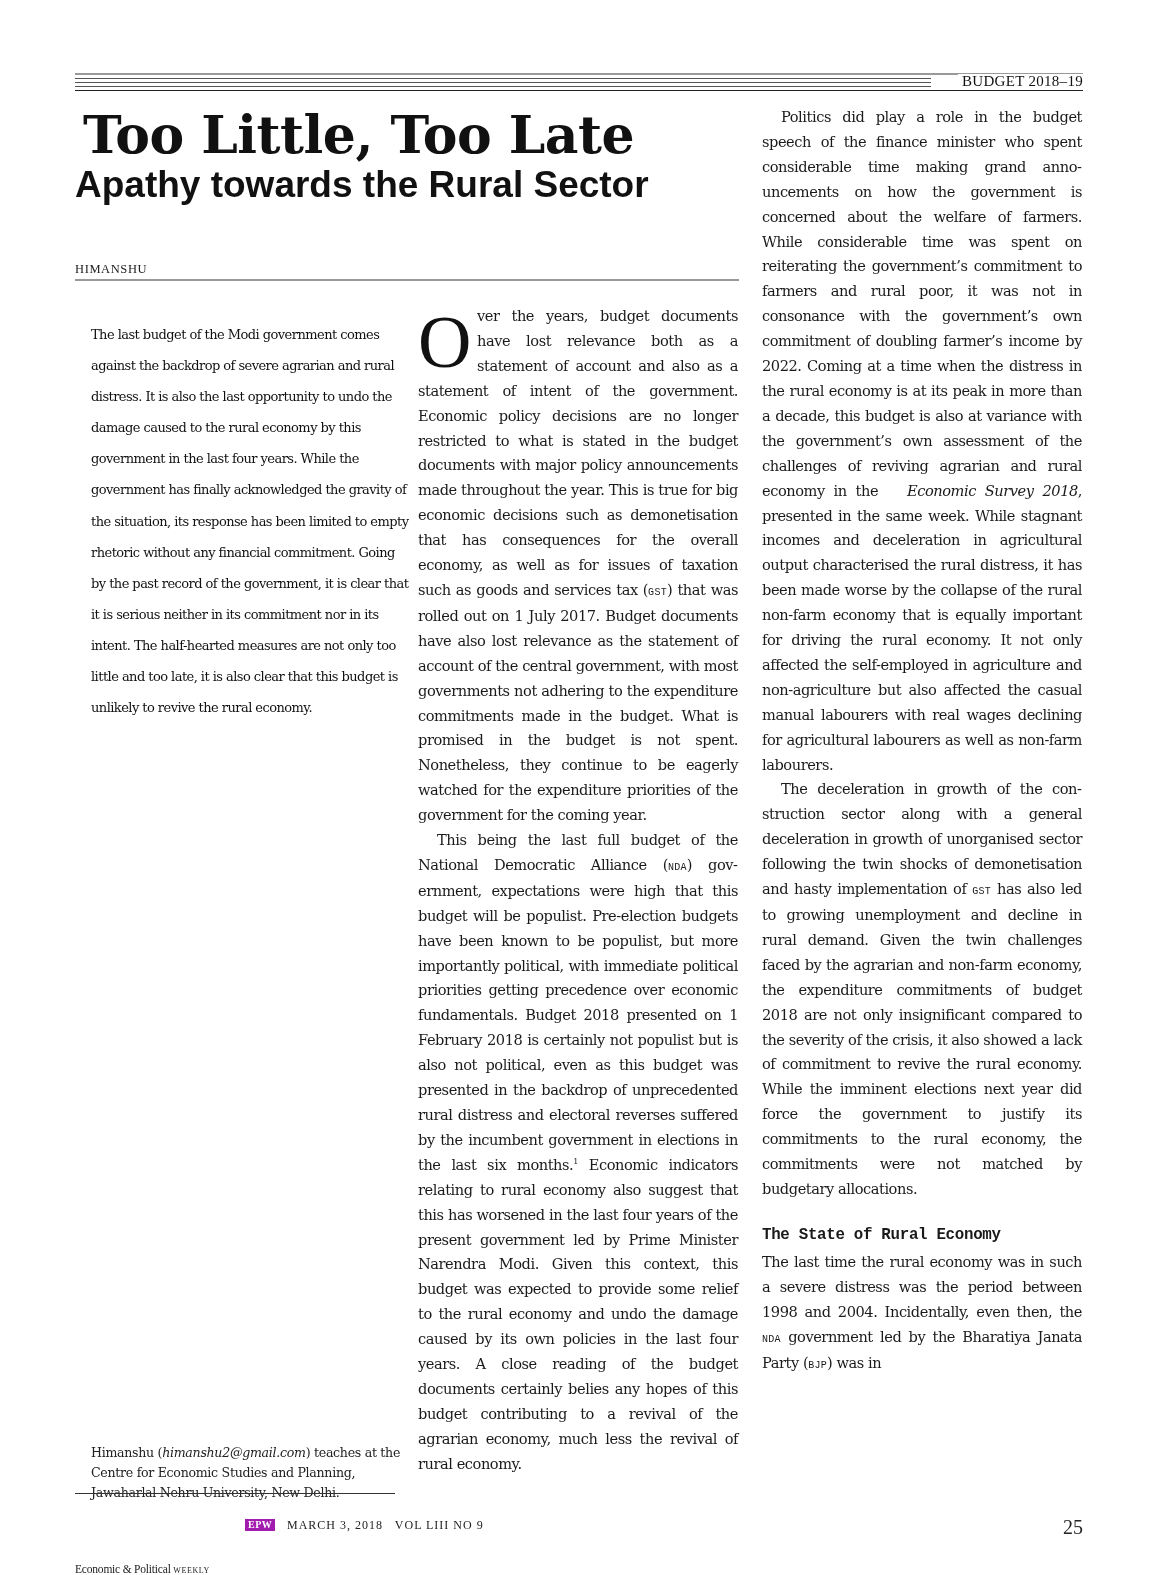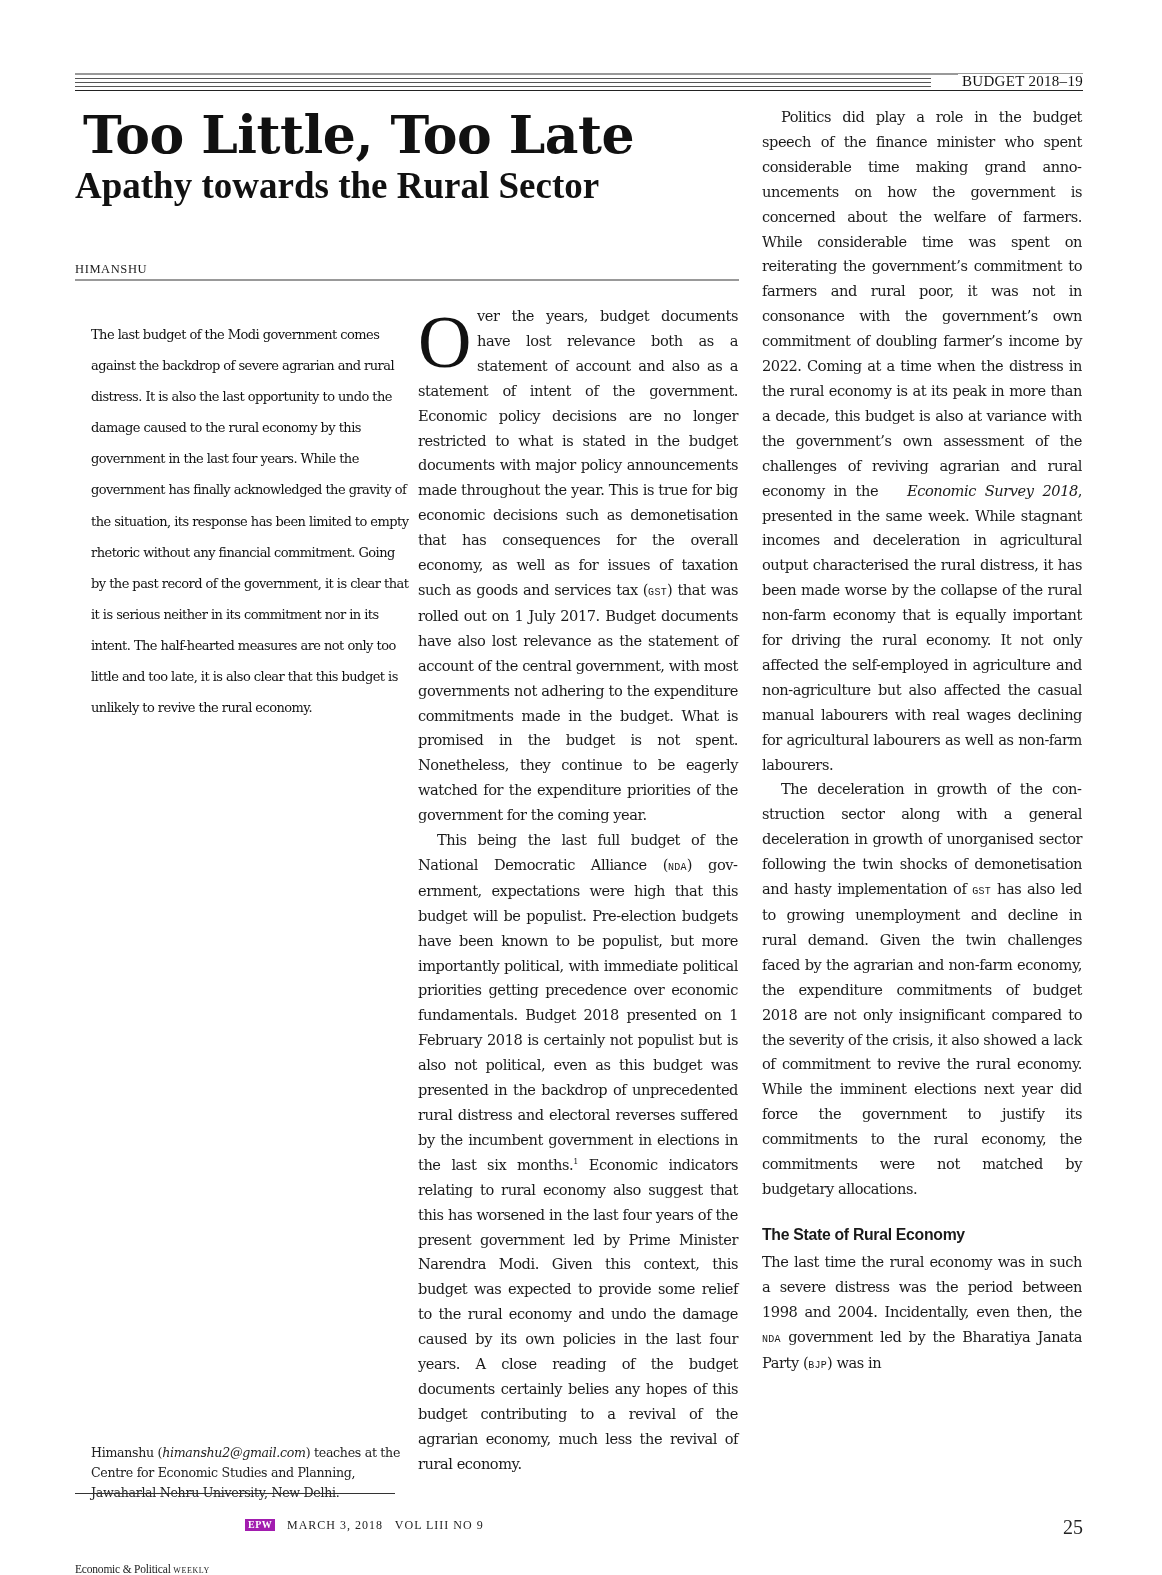--- a/index.html
+++ b/index.html
@@ -8,40 +8,40 @@
     .header-rules { position: absolute; left: 75px; top: 73px; width: 1008px; height: 36px; }
     .header-rules .rule { position: absolute; left: 0; height: 1px; background: #555; }
     .header-rules .rule.top { top: 0; width: 1008px; height: 2px; background: #999; }
     .header-rules .rule.r1 { top: 5px; width: 856px; }
     .header-rules .rule.r2 { top: 9px; width: 856px; }
     .header-rules .rule.r3 { top: 13px; width: 856px; }
     .header-rules .rule.bottom { top: 17px; width: 1008px; height: 1px; background: #222; }
     .section-tag { position: absolute; right: 0; top: 1px; font-family: "Liberation Serif", serif; font-size: 15px; letter-spacing: 0.3px; background: #fff; padding-left: 4px; line-height: 15px; color: #111; }
 
     .title { position: absolute; left: 75px; top: 96px; font-family: "DejaVu Serif", serif; font-weight: bold; font-size: 52px; letter-spacing: -0.5px; margin: 8px; color: #111; }
-    .subtitle { position: absolute; left: 75px; top: 164px; font-family: Liberation Serif, serif; font-size: 37px; margin: 0; color: #111; }
+    .subtitle { position: absolute; left: 75px; top: 164px; font-family: Liberation Sans, sans-serif; font-size: 37px; margin: 0; color: #111; }
     .byline { position: absolute; left: 75px; top: 262px; font-family: "Liberation Serif", serif; font-size: 12.5px; letter-spacing: 0.6px; color: #222; }
     .byline-rule { position: absolute; left: 75px; top: 279px; width: 664px; height: 2px; background: #999; }
 
     .lede { position: absolute; left: 75px; top: 303px; width: 318px; font-family: "DejaVu Serif", serif; font-size: 13px; line-height: 31.1px; letter-spacing: -0.55px; color: #111; margin: 16px; }
 
     .author-note { position: absolute; left: 75px; top: 1427px; width: 320px; font-family: "DejaVu Serif", serif; font-size: 12.6px; line-height: 20px; letter-spacing: -0.3px; color: #222; margin: 16px; }
     .author-note em { font-style: italic; }
     .author-rule { position: absolute; left: 75px; top: 1493px; width: 320px; height: 1px; background: #333; }
 
     .col { position: absolute; width: 320px; font-family: "DejaVu Serif", serif; font-size: 14.6px; line-height: 24.9px; letter-spacing: -0.45px; color: #1a1a1a; text-align: justify; hyphens: manual; }
     .col p { margin: 0; }
     .col p.indent { text-indent: 19px; }
     .col2 { left: 418px; top: 304px; }
     .col3 { left: 762px; top: 105px; }
     .dropcap { float: left; font-family: "Liberation Serif", serif; font-size: 74px; line-height: 60px; margin: 8px 6px 0 0; padding: 0; color: #111; }
     .sc { font-variant: small-caps; text-transform: lowercase; letter-spacing: 0.3px; font-family: Liberation Mono, monospace; }
     .col em { font-style: italic; margin-left: 20px; }
     sup.fn { font-size: 8px; vertical-align: super; line-height: 0; }
-    .subhead { font-family: Liberation Sans, sans-serif; font-weight: bold; font-size: 15.8px; letter-spacing: -0.3px; margin: 21px 0 3px 0; text-align: left; line-height: 24px; }
+    .subhead { font-family: Liberation Mono, monospace; font-weight: bold; font-size: 15.8px; letter-spacing: -0.3px; margin: 21px 0 3px 0; text-align: left; line-height: 24px; }
 
     .footer { position: absolute; left: 75px; top: 1516px; width: 1008px; height: 22px; font-family: "Liberation Serif", serif; color: #222; }
     .footer .pub { position: absolute; left: 0; top: 3px; font-size: 11.5px; letter-spacing: -0.2px; margin-top: 44px; }
     .footer .pub .weekly { font-variant: small-caps; letter-spacing: 0.6px; }
     .footer .badge { position: absolute; left: 170px; top: 3px; background: #a21caf; color: #fff; font-family: "Liberation Serif", serif; font-weight: bold; font-size: 10px; padding: 0 3px; line-height: 12px; letter-spacing: 0.5px; }
     .footer .issue { position: absolute; left: 212px; top: 2px; font-size: 12px; letter-spacing: 1px; }
     .footer .page-num { position: absolute; right: 0; top: 0; font-size: 20px; }
   </style>
 </head>
 <body>

